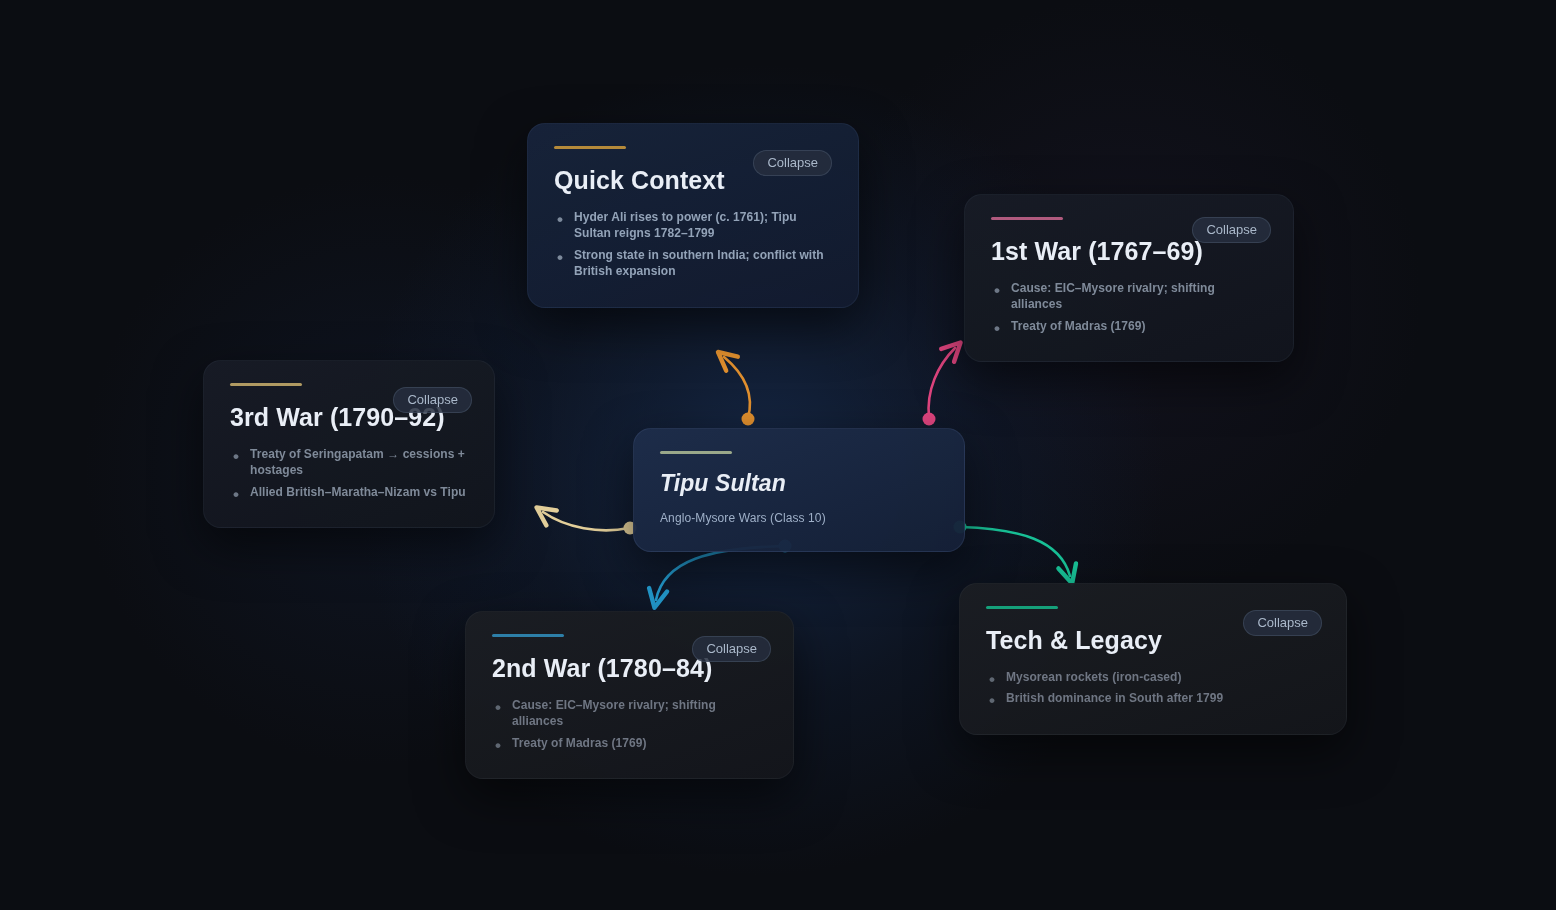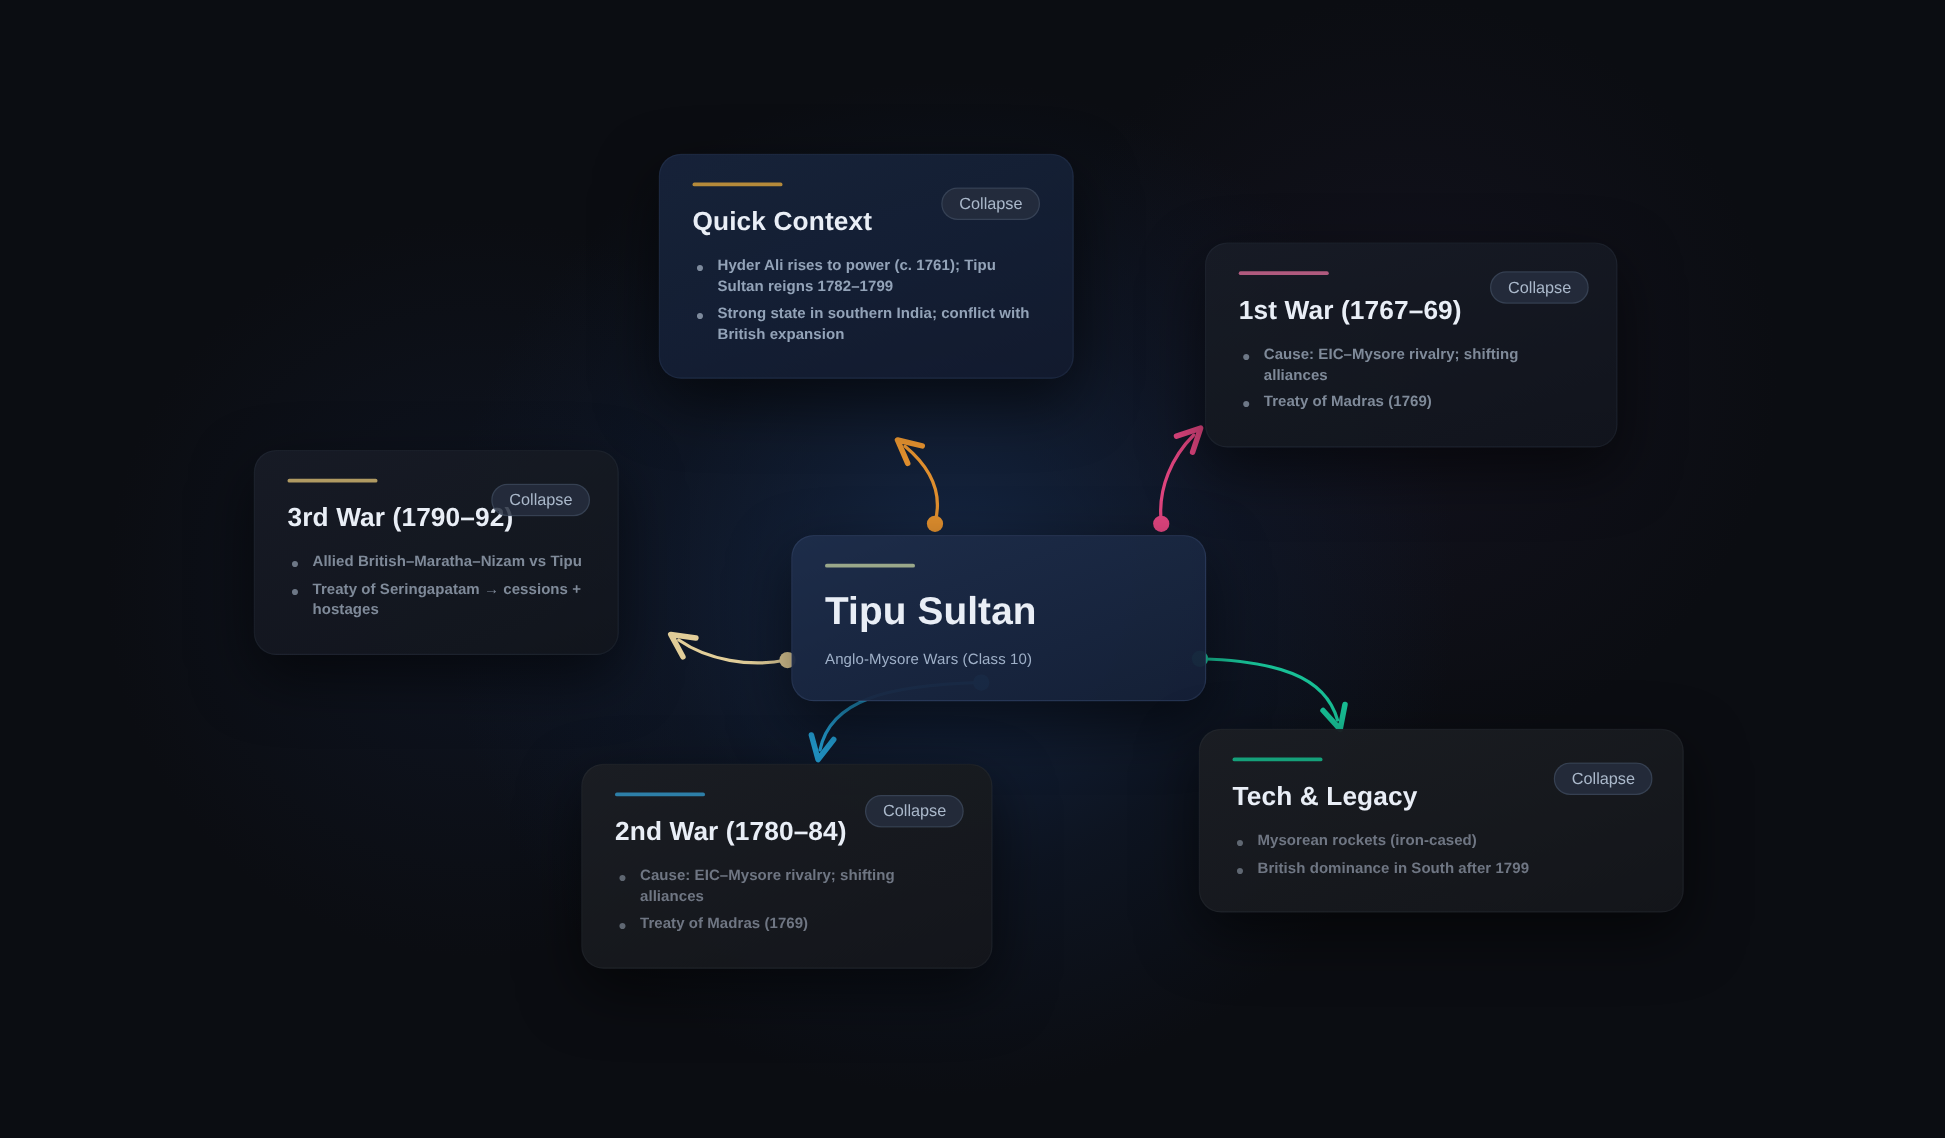--- a/index.html
+++ b/index.html
@@ -39,21 +39,21 @@
     border:1px solid rgba(120,135,165,0.08);
   }
   .node.dark{
     background:linear-gradient(160deg, rgba(27,30,35,0.96) 0%, rgba(20,22,27,0.96) 100%);
     border:1px solid rgba(130,140,155,0.07);
   }
   .accent{
     height:3px;border-radius:3px;width:72px;margin-bottom:16px;
   }
   .node-title{
-    color:#e9eef6;font-size:21px;font-weight:bold;letter-spacing:0.1px;
+    color:#e9eef6;font-size:25px;font-weight:bold;letter-spacing:0.1px;
     line-height:1.2;margin:0 0 0 0;
   }
   .node-sub{
     color:#9fb0c8;font-size:12px;margin-top:13px;letter-spacing:0.1px;
   }
   ul.bullets{
     margin:14px 0 0 0;padding:0 0 0 20px;list-style:none;
   }
   ul.bullets li{
     position:relative;color:#93a3b8;font-size:12px;font-weight:bold;
@@ -148,29 +148,29 @@
       <li>Cause: EIC–Mysore rivalry; shifting alliances</li>
       <li>Treaty of Madras (1769)</li>
     </ul>
     <button class="collapse-btn" style="right:22px;top:22px;">Collapse</button>
   </div>
 
   <div class="node slate" style="left:203px;top:360px;width:292px;">
     <div class="accent" style="background:#b09a62;"></div>
     <div class="node-title">3rd War (1790–92)</div>
     <ul class="bullets">
+      <li>Treaty of Seringapatam → cessions + hostages</li>
       <li>Allied British–Maratha–Nizam vs Tipu</li>
-      <li>Treaty of Seringapatam → cessions + hostages</li>
     </ul>
     <button class="collapse-btn" style="right:22px;top:26px;">Collapse</button>
   </div>
 
   <div class="node center" style="left:633px;top:428px;width:332px;padding-bottom:26px;">
     <div class="accent" style="background:#9aa88a;"></div>
-    <div class="node-title" style="font-size:31px;">Tipu Sultan</div>
+    <div class="node-title" style="font-size:23px;font-style:italic;">Tipu Sultan</div>
     <div class="node-sub">Anglo-Mysore Wars (Class 10)</div>
   </div>
 
   <div class="node dark" style="left:465px;top:611px;width:329px;">
     <div class="accent" style="background:#2d7fa8;"></div>
     <div class="node-title">2nd War (1780–84)</div>
     <ul class="bullets">
       <li>Cause: EIC–Mysore rivalry; shifting alliances</li>
       <li>Treaty of Madras (1769)</li>
     </ul>

